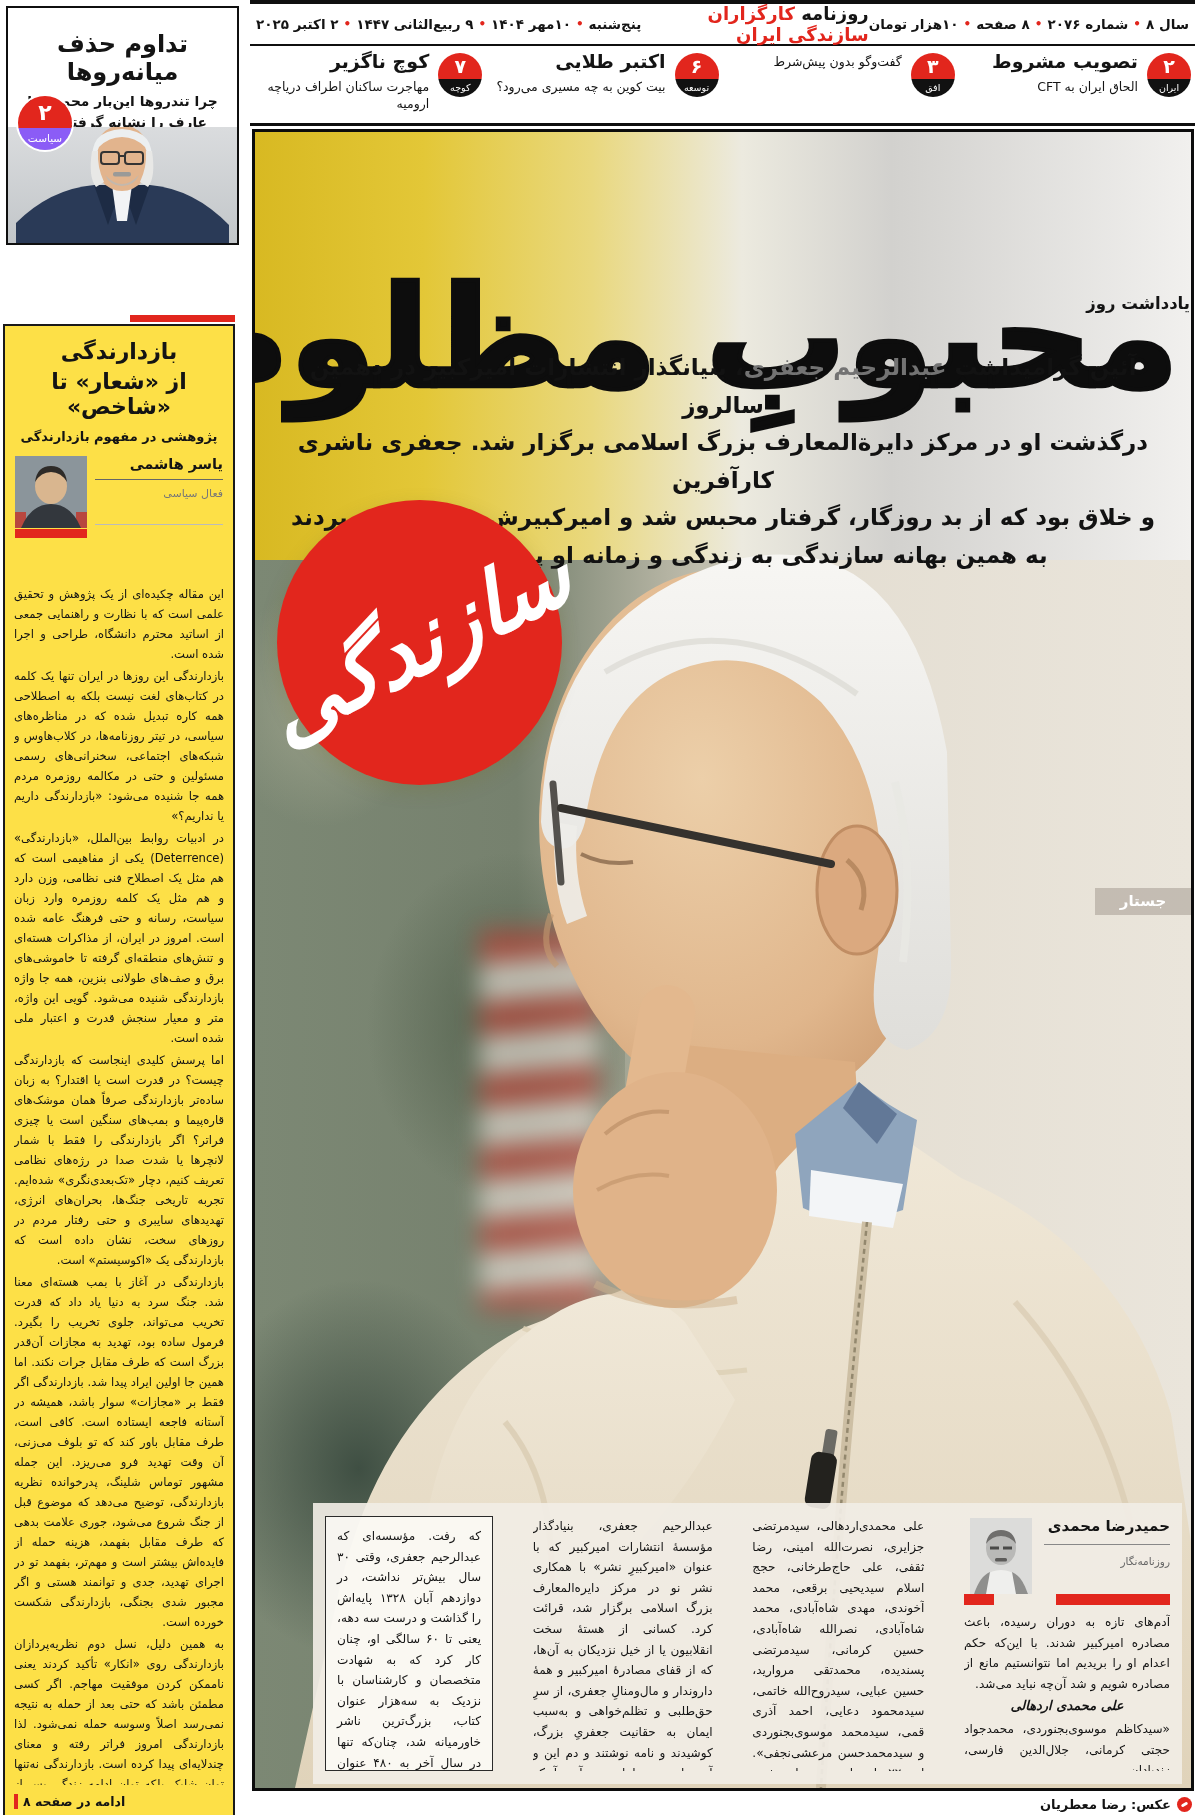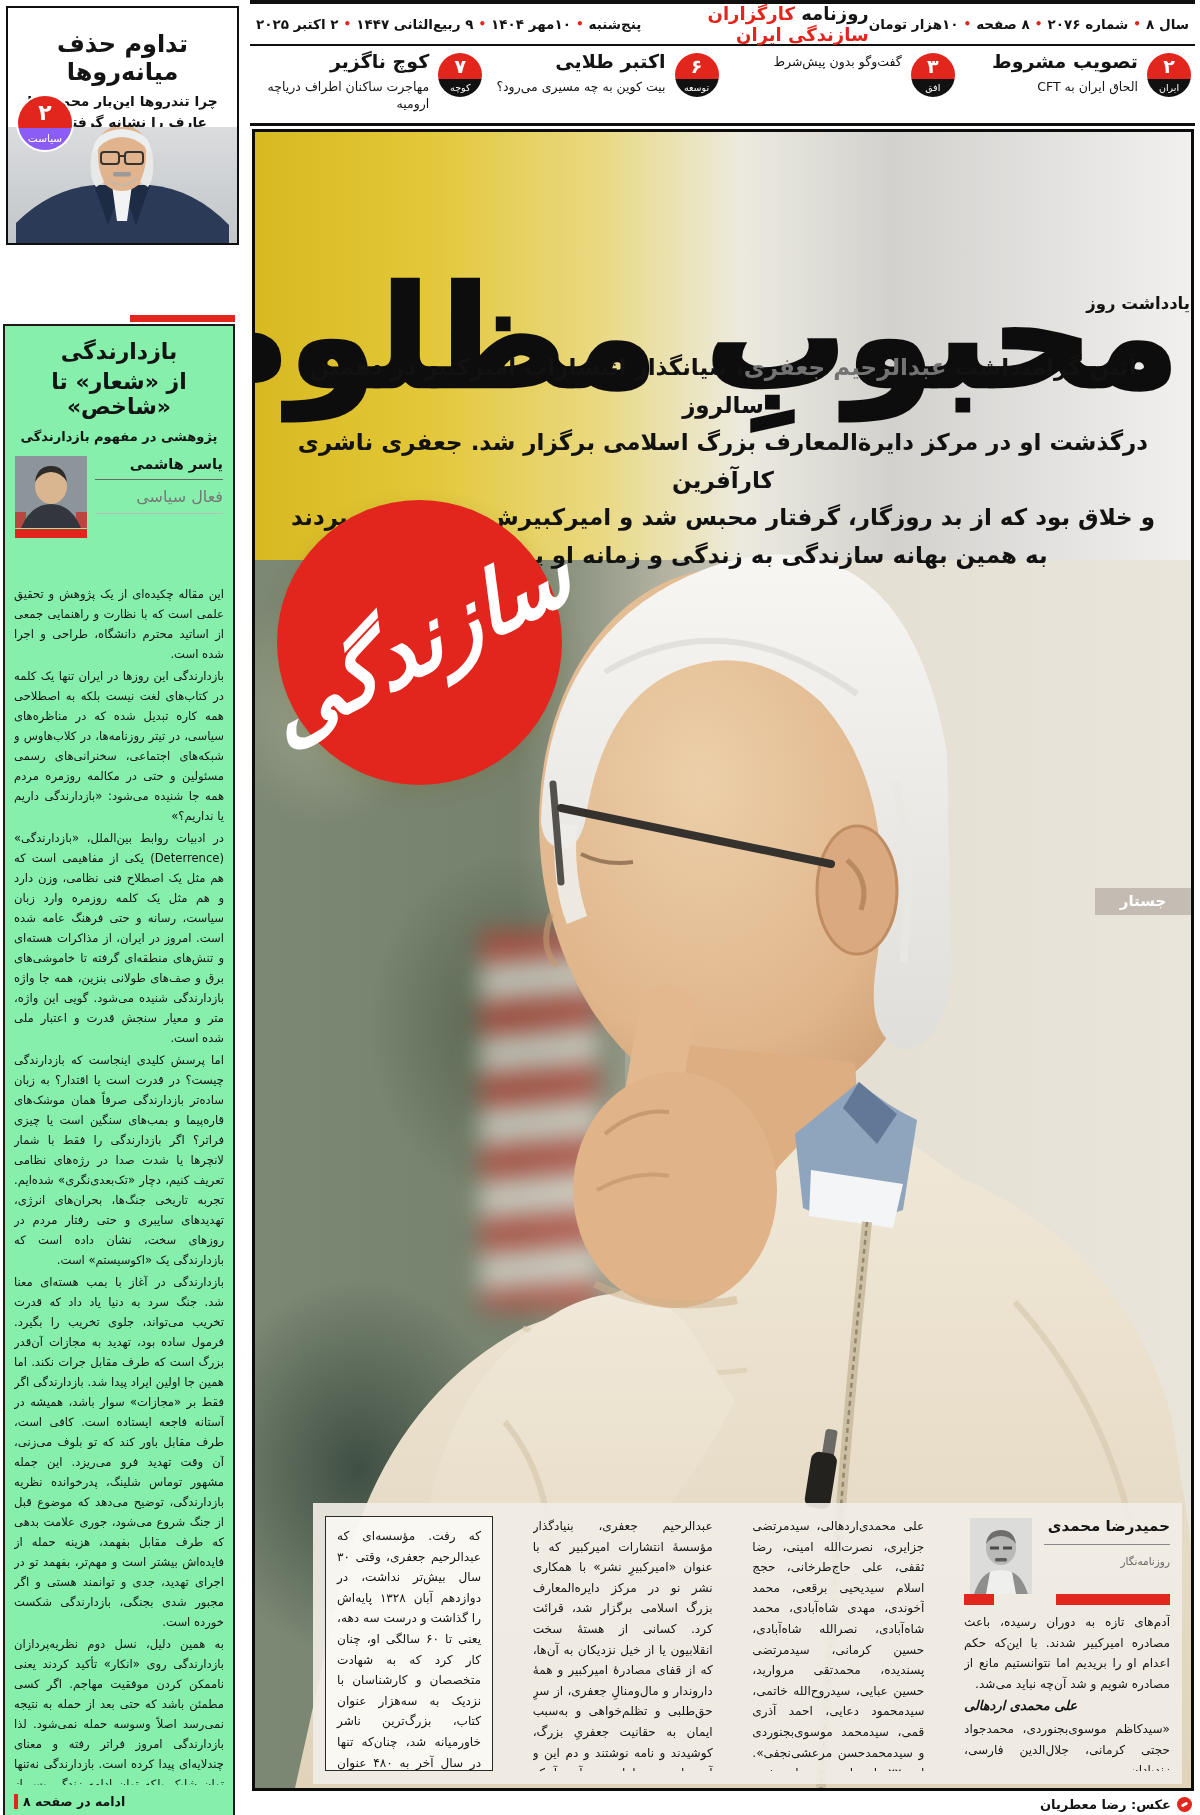--- a/index.html
+++ b/index.html
@@ -73,21 +73,21 @@
   .col-b{width:180px;}
   .col-a{width:168px;border:1.5px solid #2a2a2a;background:rgba(253,252,248,.72);
          padding:9px 11px;box-sizing:border-box;font-size:11.8px;line-height:20px;}
   .s-author{position:relative;height:96px;}
   .s-a-photo{position:absolute;left:6px;top:2px;width:62px;height:76px;}
   .s-a-name{margin-left:80px;text-align:right;font-size:15px;font-weight:bold;
             border-bottom:1.2px solid #888;padding-bottom:7px;}
   .s-a-role{margin-left:80px;text-align:right;font-size:10.5px;color:#666;padding-top:6px;}
   .s-rb1{position:absolute;left:0;top:78px;width:30px;height:11px;background:#e2261d;}
   .s-rb2{position:absolute;left:92px;right:0;top:78px;height:11px;background:#e2261d;}
-  .s-attrib{font-weight:bold;font-style:italic;font-size:13px;text-align:left;margin:2px 0;}
+  .s-attrib{font-weight:bold;font-style:italic;font-size:13px;text-align:center;margin:2px 0;}
   .cbar{width:4px;height:15px;background:#e2261d;flex:none;}
 
   .credit{position:absolute;right:8px;bottom:1px;height:20px;display:flex;align-items:center;
           gap:6px;font-size:13px;font-weight:bold;z-index:3;}
   .credit-dot{width:15px;height:15px;border-radius:50%;background:#e2261d;position:relative;flex:none;}
   .credit-dot:after{content:"";position:absolute;left:4px;top:6px;width:7px;height:3px;
           background:#fff;border-radius:2px;transform:rotate(-30deg);}
 
   
   .aref-box{position:absolute;left:6px;top:6px;width:229px;height:235px;
@@ -98,31 +98,31 @@
   .aref-badge{position:absolute;left:10px;top:88px;width:54px;height:54px;border-radius:50%;
     overflow:hidden;z-index:3;box-shadow:0 0 0 2px #fff;display:flex;flex-direction:column;}
   .aref-badge .num{height:32px;background:#e2261d;color:#fff;font-size:22px;font-weight:bold;
     text-align:center;line-height:33px;}
   .aref-badge .cat{height:22px;background:#8b5cf6;color:#fff;font-size:10.5px;text-align:center;line-height:20px;}
 
   .note-label{position:absolute;top:294px;right:10px;font-size:16.5px;font-weight:bold;z-index:2;}
   .note-bar{position:absolute;top:315px;left:130px;width:105px;height:7px;background:#e2261d;z-index:2;}
 
   .article-box{position:absolute;left:3px;top:324px;width:232px;bottom:0;
-    border:2px solid #1a1a1a;border-bottom:none;background:#86efac;z-index:2;box-sizing:border-box;}
+    border:2px solid #1a1a1a;border-bottom:none;background:#fde047;z-index:2;box-sizing:border-box;}
   .art-t1{font-size:22px;font-weight:bold;text-align:center;margin-top:13px;}
   .art-t2{font-size:22px;font-weight:bold;text-align:center;margin-top:5px;}
   .art-sub{font-size:13px;font-weight:bold;text-align:center;margin-top:10px;}
   .art-author{position:relative;height:88px;margin:12px 10px 0;}
   .art-a-photo{position:absolute;left:0;top:0;width:72px;height:72px;}
   .apb{position:absolute;left:0;top:73px;width:72px;height:9px;background:#e2261d;}
   .art-a-name{margin-left:80px;text-align:right;font-size:14.5px;font-weight:bold;
     border-bottom:1.2px solid #666;padding-bottom:7px;}
-  .art-a-role{margin-left:80px;text-align:right;font-size:16px;color:#777;
-    padding-top:7px;border-bottom:1.2px solid #bbb;padding-bottom:7px;}
+  .art-a-role{margin-left:80px;text-align:right;font-size:11px;color:#777;
+    padding-top:7px;border-bottom:1.2px solid #bbb;padding-bottom:24px;}
   .art-body{position:absolute;top:258px;left:9px;right:9px;bottom:30px;overflow:hidden;
     font-size:11.6px;line-height:20px;text-align:justify;}
   .art-body p{margin:0 0 2px;}
   .art-continue{position:absolute;left:9px;bottom:6px;display:flex;direction:rtl;
     align-items:center;gap:5px;font-size:12.5px;font-weight:bold;}
 </style>
 </head>
 <body>
 
 <header class="masthead">

